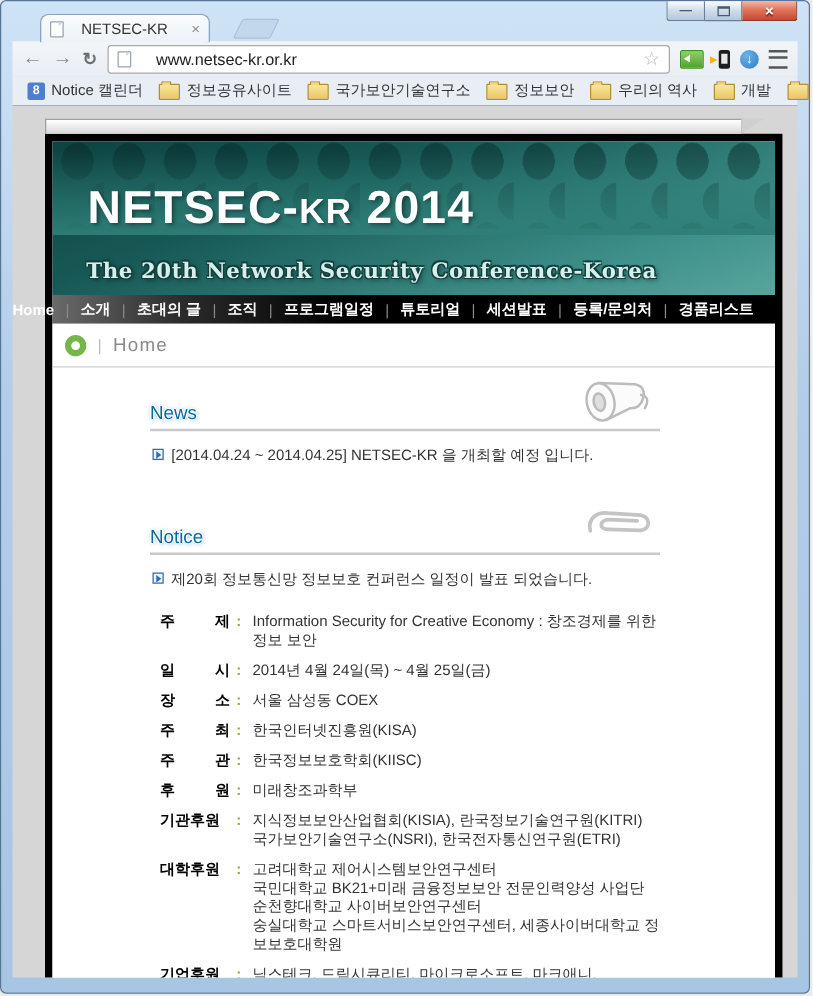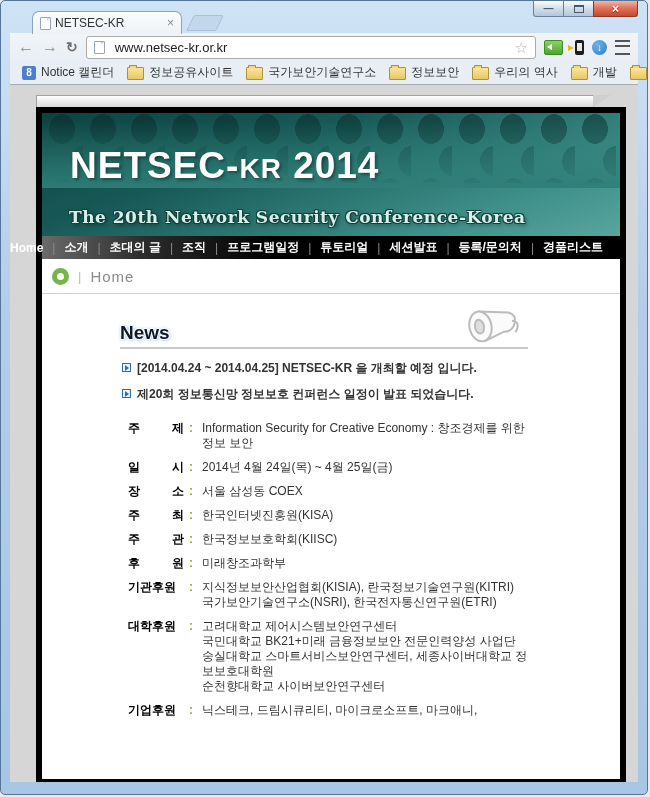--- a/index.html
+++ b/index.html
@@ -12,37 +12,37 @@
   .titlebar{height:32px;position:relative;flex:0 0 auto;}
   .wc{position:absolute;top:0;right:0;display:flex;}
   .wc-btn{height:16px;border:1px solid #69809b;border-top:none;box-sizing:border-box;
           background:linear-gradient(#fbfdfe,#d3dfeb 45%,#b4c7db);display:flex;align-items:center;justify-content:center;
           color:#44586e;font-size:10px;font-weight:bold;cursor:pointer;}
   .wc-min{width:31px;border-radius:0 0 0 3px;}
   .wc-max{width:29px;border-left:none;border-right:none;}
   .box-glyph{width:8px;height:5px;border:1px solid #44586e;border-top-width:2px;}
   .wc-close{width:45px;border-radius:0 0 3px 0;background:linear-gradient(#f6b5a5,#e1745c 45%,#c34b30);
             border-color:#8c3a28;color:#fff;font-size:12px;text-shadow:0 1px 1px #7c1f12;}
-  .tab{position:absolute;left:22px;bottom:-1px;width:150px;height:23px;box-sizing:border-box;
+  .tab{position:absolute;left:22px;bottom:-1px;width:136px;height:23px;box-sizing:border-box;
        background:linear-gradient(#fafcfd,#eef2f6);border:1px solid #8ba4bd;border-bottom:none;
-       border-radius:7px 7px 0 0;display:flex;align-items:center;padding:0 7px;gap:4px;font-size:12px;color:#333;}
+       border-radius:7px 7px 0 0;display:flex;align-items:center;padding:0 7px;gap:14px;font-size:12px;color:#333;}
   .newtab{position:absolute;left:180px;bottom:2px;width:28px;height:14px;background:#c2d6ec;
           border:1px solid #a9c0da;transform:skewX(-26deg);border-radius:2px;}
   .doc-icon{width:9px;height:11px;background:#fff;border:1px solid #98a5b3;border-radius:1px;position:relative;flex:0 0 auto;}
   .doc-icon::before{content:"";position:absolute;top:0;right:0;border-left:3px solid #cfd6de;border-bottom:3px solid transparent;}
   .tab-label{flex:1;white-space:nowrap;overflow:hidden;}
   .tab-close{color:#8a8a8a;font-size:12px;line-height:1;cursor:pointer;}
 
   
   .toolbar{height:28px;flex:0 0 auto;background:linear-gradient(#f2f5f8,#e9eef4);display:flex;align-items:center;
            padding:0 8px;gap:8px;}
   .navbtn{color:#8e8e8e;font-size:16px;line-height:1;cursor:pointer;}
   .reload{color:#6e6e6e;font-weight:bold;font-size:14px;}
   .omnibox{flex:1;height:21px;border:1px solid #a9a9a9;border-radius:3px;background:#fff;display:flex;
-           align-items:center;padding:0 7px;gap:10px;font-size:13px;color:#222;justify-content:space-between;}
+           align-items:center;padding:0 7px;gap:20px;font-size:13px;color:#222;justify-content:space-between;}
   .star{margin-left:auto;color:#b5b5b5;font-size:15px;line-height:1;cursor:pointer;}
   .ext-green{width:17px;height:13px;background:linear-gradient(#8ed06a,#4ea52e);border:1px solid #3c8f22;
              border-radius:2px;position:relative;cursor:pointer;}
   .ext-green::before{content:"";position:absolute;left:2px;top:3px;border-right:5px solid #fff;
              border-top:3px solid transparent;border-bottom:3px solid transparent;}
   .ext-phone{width:9px;height:15px;background:#1d1d1d;border-radius:2px;position:relative;margin-left:4px;cursor:pointer;}
   .ext-phone::before{content:"";position:absolute;left:2px;top:3px;right:2px;bottom:4px;background:#e8e8e8;}
   .ext-phone::after{content:"";position:absolute;left:-7px;top:5px;border-left:6px solid #f5b31b;
              border-top:3px solid transparent;border-bottom:3px solid transparent;}
   .ext-down{width:15px;height:15px;border-radius:50%;background:radial-gradient(circle at 35% 30%,#6db3e8,#2f7cc4);
@@ -93,24 +93,24 @@
   .content{background:#fff;min-height:520px;}
   .crumb{display:flex;align-items:center;gap:9px;padding:9px 0 8px 8px;border-bottom:1px solid #cfcfcf;}
   .ring-icon{width:17px;height:17px;border:5px solid #76b547;border-radius:50%;box-sizing:border-box;margin-left:2px;}
   .crumb-pipe{color:#bbb;font-size:13px;}
   .crumb-label{color:#8a8a8a;font-size:15px;letter-spacing:1px;}
 
   .section{margin:0 92px 0 78px;position:relative;}
   .sec-head{border-bottom:2px solid #c9c9c9;padding-bottom:3px;position:relative;}
   .sec-head.first{margin-top:28px;}
   .sec-head.second{margin-top:50px;}
-  .sec-title{color:#0f172a;font-weight:bold;font-size:19px;
+  .sec-title{color:#0369a1;font-weight:normal;font-size:15px;
        text-shadow:1px 0 0 #fff,-1px 0 0 #fff,0 1px 0 #fff,0 -1px 0 #fff,0 0 4px #9fc4e8,1px 1px 3px #9fc4e8;}
   .sec-icon{position:absolute;right:0;bottom:0;}
-  .item{margin:12px 0 0 2px;font-size:12px;color:#333;display:flex;align-items:flex-start;gap:6px;line-height:14px;font-weight:bold;}
+  .item{margin:12px 0 0 2px;font-size:12px;color:#333;display:flex;align-items:flex-start;gap:6px;line-height:14px;}
   .bullet{margin-top:2px;width:9px;height:9px;box-sizing:border-box;border:1px solid #2f6db2;background:#eef4fb;
           position:relative;flex:0 0 auto;}
   .bullet::after{content:"";position:absolute;left:2px;top:1px;border-left:4px solid #2f6db2;
           border-top:3px solid transparent;border-bottom:3px solid transparent;}
 
   .details{margin:20px 0 0 8px;font-size:12px;}
   .drow{display:flex;align-items:flex-start;margin-bottom:9px;line-height:15px;}
   .dlabel{flex:0 0 56px;color:#000000;font-weight:bold;text-align-last:justify;-moz-text-align-last:justify;}
   .dcolon{color:#8cb22e;font-weight:bold;margin:0 9px 0 5px;}
   .dvalue{color:#333;}
@@ -242,20 +242,28 @@
                 </svg>
               </span>
             </div>
             <div class="item">
               <span class="bullet"></span>
               <span>[2014.04.24 ~ 2014.04.25] NETSEC-KR 을 개최할 예정 입니다.</span>
             </div>
           </div>
 
           <div class="section">
+            <div class="sec-head second">
+              <span class="sec-title">Notice</span>
+              <span class="sec-icon">
+                <svg width="62" height="32" viewBox="0 0 62 32">
+                  <path fill="none" stroke="#c4c4c4" stroke-width="3" stroke-linecap="round" d="M7 23 C3 13 11 7 19 7 L45 5 C53 5 55 15 47 17 L21 20 C13 21 13 13 21 12 L43 10" transform="rotate(8 31 16)"></path>
+                </svg>
+              </span>
+            </div>
             <div class="item">
               <span class="bullet"></span>
               <span>제20회 정보통신망 정보보호 컨퍼런스 일정이 발표 되었습니다.</span>
             </div>
 
             <div class="details">
               <div class="drow">
                 <span class="dlabel">주 제</span>
                 <span class="dcolon">:</span>
                 <div class="dvalue">
@@ -304,22 +312,22 @@
                   <div>지식정보보안산업협회(KISIA), 란국정보기술연구원(KITRI)</div>
                   <div>국가보안기술연구소(NSRI), 한국전자통신연구원(ETRI)</div>
                 </div>
               </div>
               <div class="drow">
                 <span class="dlabel">대학후원</span>
                 <span class="dcolon">:</span>
                 <div class="dvalue">
                   <div>고려대학교 제어시스템보안연구센터</div>
                   <div>국민대학교 BK21+미래 금융정보보안 전문인력양성 사업단</div>
+                  <div>순천향대학교 사이버보안연구센터</div>
                   <div>숭실대학교 스마트서비스보안연구센터, 세종사이버대학교 정보보호대학원</div>
-                  <div>순천향대학교 사이버보안연구센터</div>
                 </div>
               </div>
               <div class="drow">
                 <span class="dlabel"><span>기업후원</span></span>
                 <span class="dcolon">:</span>
                 <div class="dvalue">
                   <div>닉스테크, 드림시큐리티, 마이크로소프트, 마크애니,</div>
 
                 </div>
               </div>

